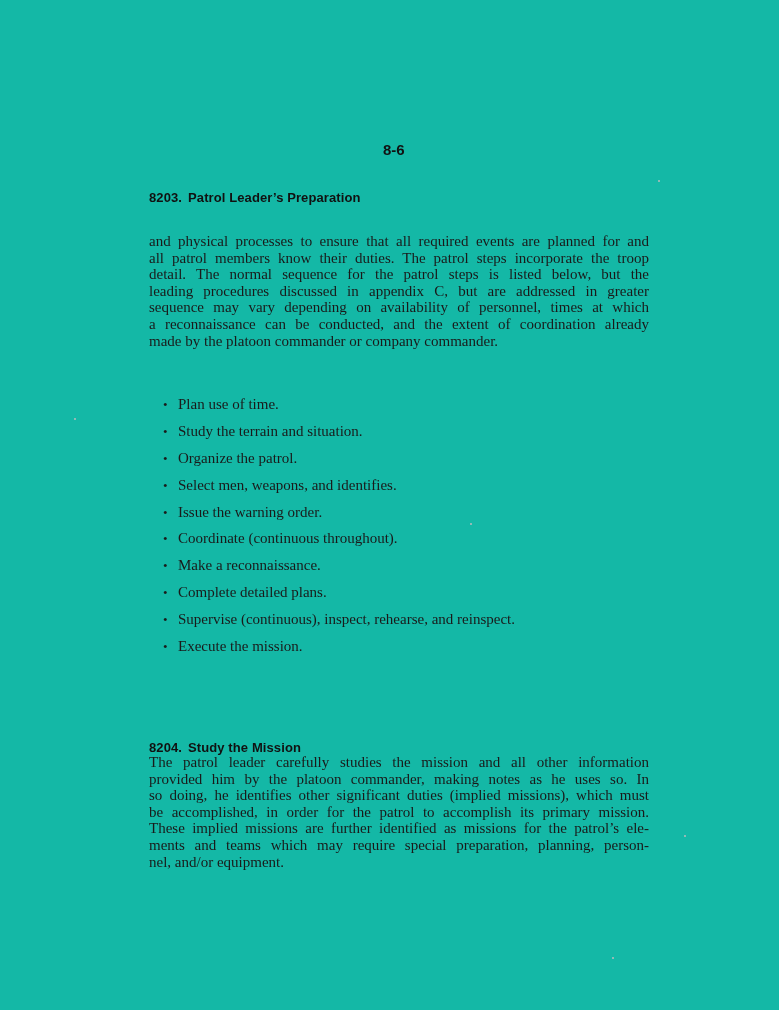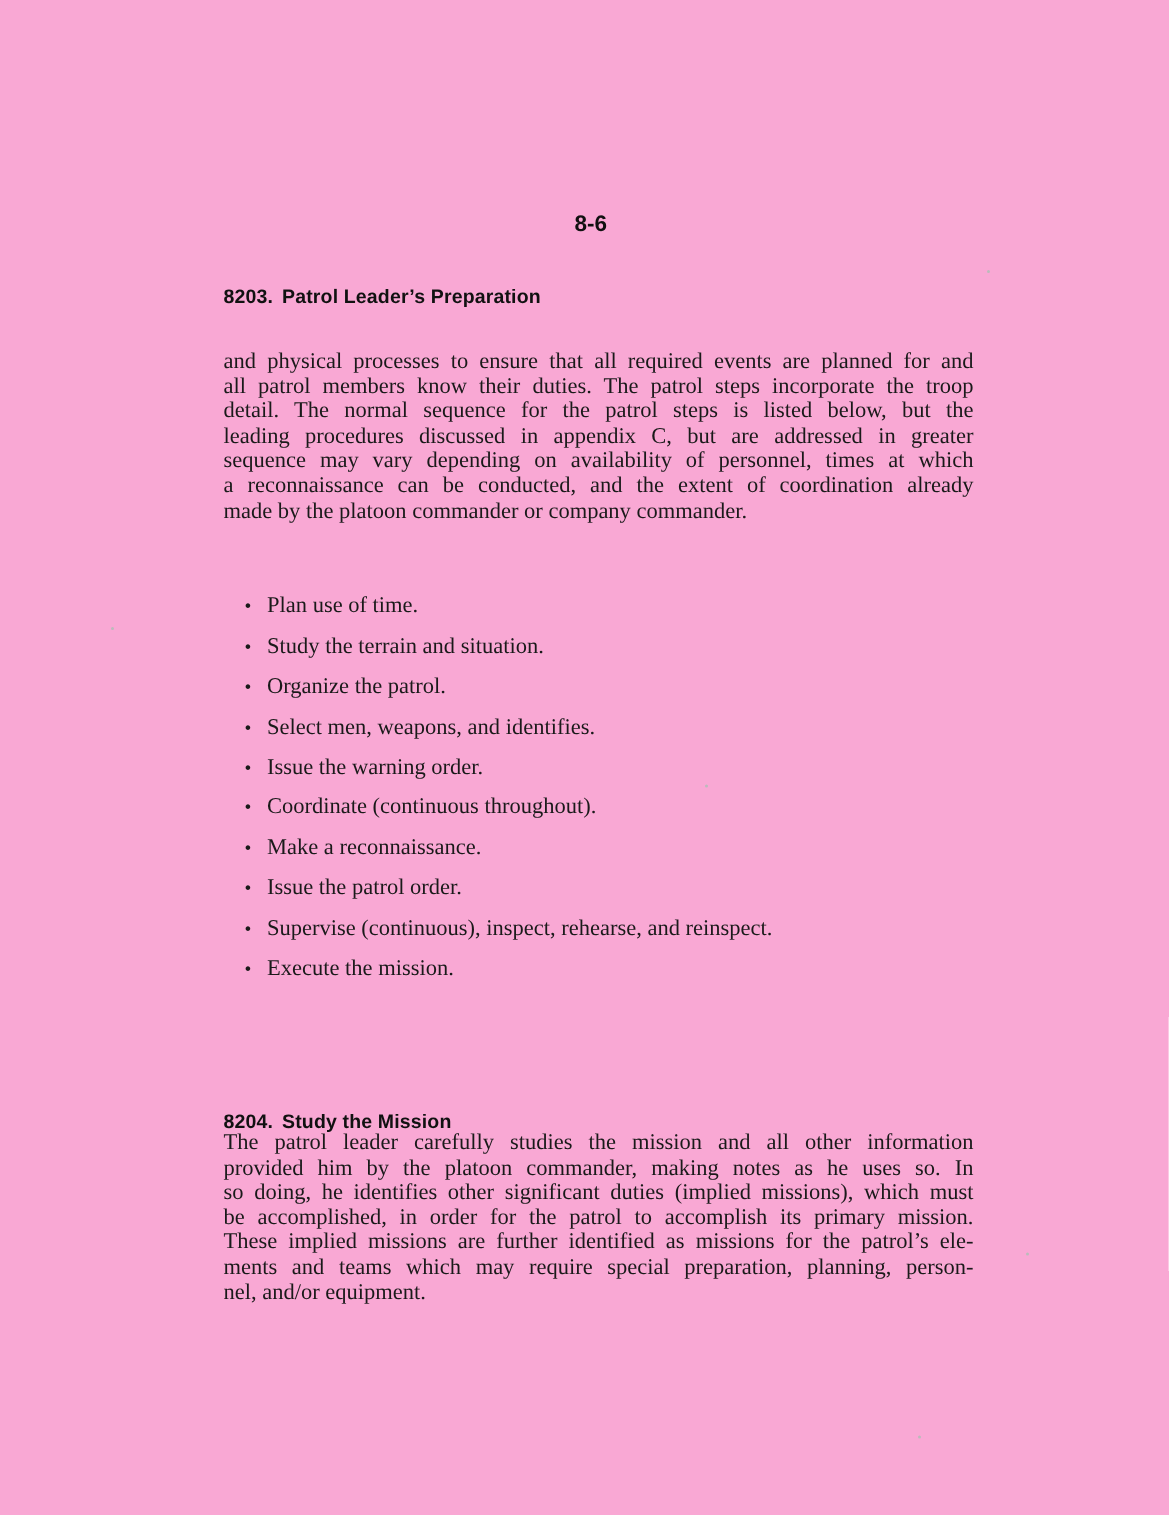--- a/index.html
+++ b/index.html
@@ -11,21 +11,21 @@
       width: 779px;
       height: 1010px;
       position: relative;
       overflow: hidden;
       color: #1a1a1a;
     }
     .page {
       position: absolute;
       left: 0; top: 0;
       width: 779px; height: 1010px;
-      background: #f9a8d4;
+      background: #14b8a6;
     }
     .page-number {
       position: absolute;
       top: 141px;
       left: 383px;
       font-family: "Liberation Sans", sans-serif;
       font-weight: bold;
       font-size: 15px;
       color: #111;
     }
@@ -112,21 +112,21 @@
   </div>
 
   <ul class="bullets">
     <li><span class="dot">•</span><span>Plan use of time.</span></li>
     <li><span class="dot">•</span><span>Study the terrain and situation.</span></li>
     <li><span class="dot">•</span><span>Organize the patrol.</span></li>
     <li><span class="dot">•</span><span>Select men, weapons, and identifies.</span></li>
     <li><span class="dot">•</span><span>Issue the warning order.</span></li>
     <li><span class="dot">•</span><span>Coordinate (continuous throughout).</span></li>
     <li><span class="dot">•</span><span>Make a reconnaissance.</span></li>
-    <li><span class="dot">•</span><span>Issue the patrol order.</span></li>
+    <li><span class="dot">•</span><span>Complete detailed plans.</span></li>
     <li><span class="dot">•</span><span>Supervise (continuous), inspect, rehearse, and reinspect.</span></li>
     <li><span class="dot">•</span><span>Execute the mission.</span></li>
   </ul>
 
   <div class="heading" id="h2">
     <span class="num">8204.</span><span>Study the Mission</span>
   </div>
 
   <div class="para" id="p2">
     <span class="line">The patrol leader carefully studies the mission and all other information</span>

